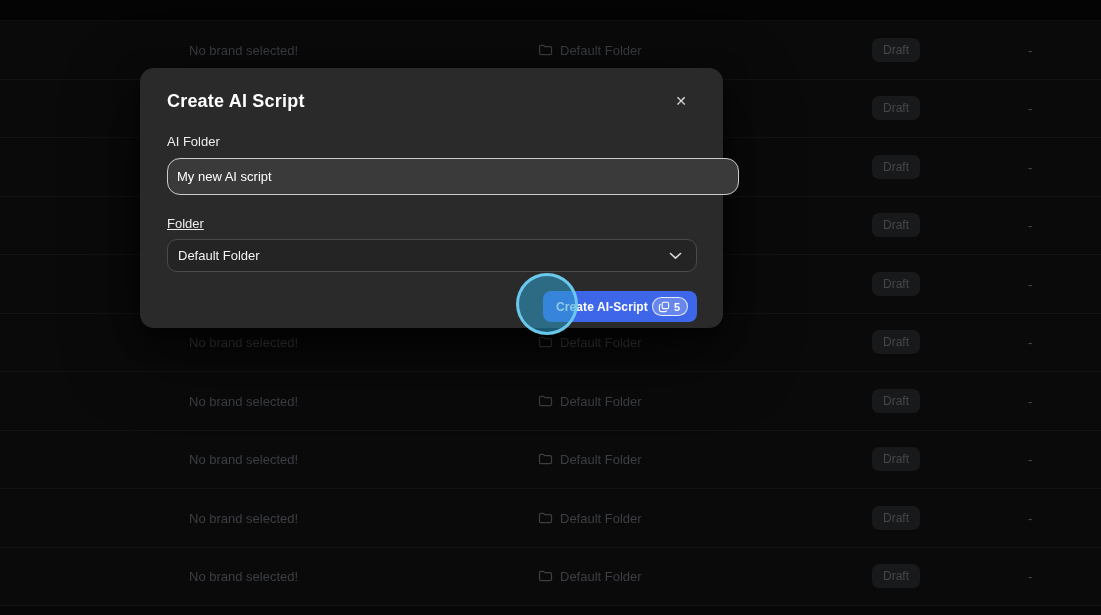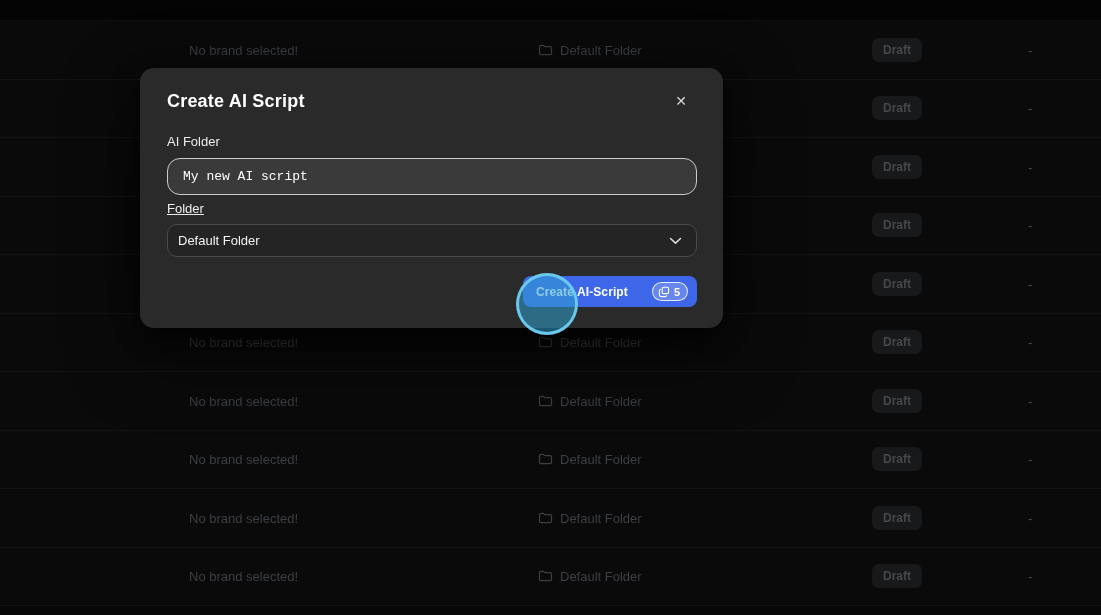--- a/index.html
+++ b/index.html
@@ -21,57 +21,57 @@
     border-bottom: 1px solid rgba(255,255,255,0.04);
     background: #0a0a0b;
   }
   .t-row .cell { position: absolute; top: 50%; transform: translateY(-50%); margin-left: 12px; }
   .cell-brand { left: 177px; color: #3c3f43; font-size: 13px; }
   .cell-folder { left: 526px; display: flex; align-items: center; gap: 7px; color: #3c3f43; font-size: 13px; }
   .folder-icon svg { display: block; }
   .cell-status { left: 860px; transform: translate(-50%, -50%); }
   .status-pill {
     display: inline-block; background: #18191b; color: #45474b;
-    font-size: 12px; font-weight: bold; padding: 5px 11px; border-radius: 7px;
+    font-size: 12px; font-weight: normal; padding: 5px 11px; border-radius: 7px;
   }
   .cell-extra { left: 1016px; color: #4b4e52; font-size: 13px; }
 
   
   .modal {
     position: absolute; left: 140px; top: 68px; width: 583px; height: 260px;
     background: #2a2a2b; border-radius: 14px;
     box-shadow: 0 25px 70px rgba(0,0,0,0.65), 0 8px 24px rgba(0,0,0,0.5);
     padding: 22px 26px 0 27px; z-index: 5;
   }
   .modal-head { display: flex; justify-content: space-between; align-items: flex-start; height: 22px; }
   .modal-title { color: #ffffff; font-size: 18px; font-weight: bold; line-height: 22px; letter-spacing: 0.2px; }
   .close-btn {
     color: #d6d6d6; font-size: 14px; line-height: 22px; cursor: pointer;
     background: none; border: none; padding: 0 10px; font-family: inherit;
   }
   .field-label { margin-top: 22px; color: #ededee; font-size: 13px; line-height: 16px; }
   .text-input {
-    margin-top: 8px; width: 530px; height: 37px;
+    margin-top: 8px; width: 572px; height: 37px;
     background: #3a3a3b; border: 1.5px solid #cbcbcc; border-radius: 13px;
-    color: #ffffff; font-size: 13px; padding: 0 15px;
-    font-family: Liberation Mono, monospace; outline: none; display: block;
-  }
-  .field-label-2 { margin-top: 6px; text-decoration: underline; }
+    color: #ffffff; font-size: 13px; padding: 0 9px;
+    font-family: Liberation Sans, sans-serif; outline: none; display: block;
+  }
+  .field-label-2 { margin-top: 21px; text-decoration: underline; }
   .select-box {
     margin-top: 7px; width: 530px; height: 33px;
     background: #242425; border: 1px solid #4b4b4d; border-radius: 10px;
     display: flex; align-items: center; justify-content: space-between;
     padding: 0 14px 0 10px; cursor: pointer;
   }
   .select-value { color: #f2f2f3; font-size: 13px; }
   .chevron svg { display: block; }
   .modal-footer { display: flex; justify-content: flex-end; margin-top: 19px; }
   .create-btn {
     height: 31px; background: #3e66e8; border: none; border-radius: 8px;
-    display: flex; align-items: center; gap: 24px; padding: 0 9px 0 13px;
+    display: flex; align-items: center; gap: 4px; padding: 0 9px 0 13px;
     cursor: pointer; font-family: "Liberation Sans", sans-serif;
   }
   .create-btn-label { color: #ffffff; font-size: 12px; font-weight: bold; letter-spacing: 0.1px; }
   .credit-badge {
     display: flex; align-items: center; gap: 4px; height: 19px;
     background: rgba(255,255,255,0.22); border: 1px solid rgba(255,255,255,0.85);
     border-radius: 10px; padding: 0 7px 0 5px;
   }
   .credit-badge-count { color: #ffffff; font-size: 11px; font-weight: bold; }
   .coins-icon svg { display: block; }

